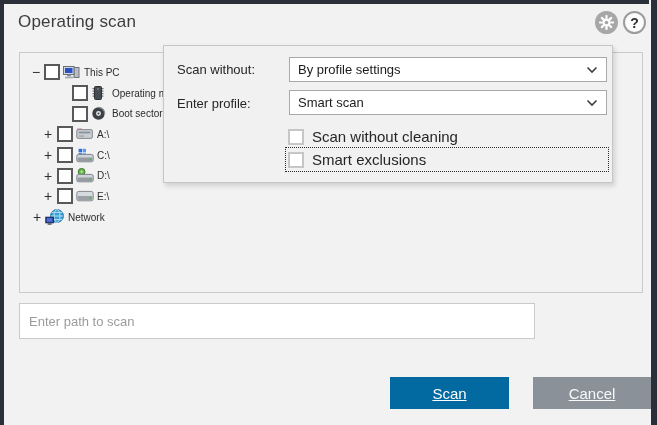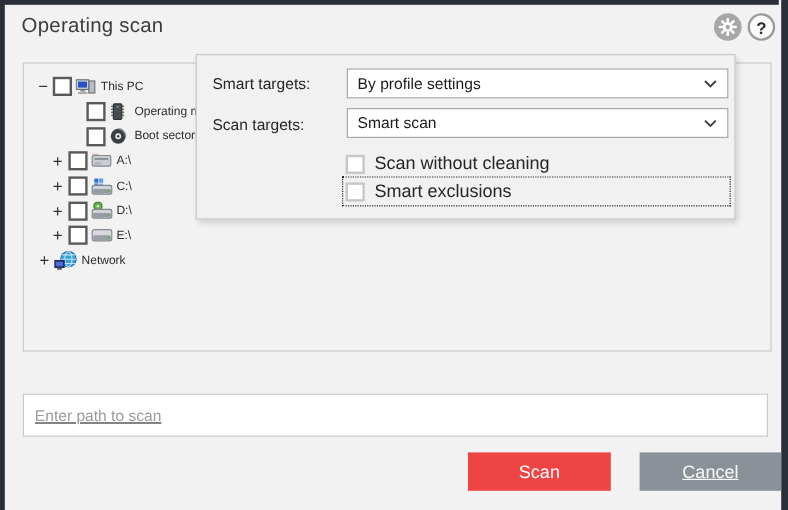--- a/index.html
+++ b/index.html
@@ -33,22 +33,22 @@
   .popup{position:absolute;left:163px;top:45px;width:450px;height:138px;background:#f1f1f2;
          border:1px solid #c6c6c6;box-shadow:2px 3px 5px rgba(0,0,0,.14);}
   .p-label{position:absolute;left:13px;font-size:13px;color:#262626;}
   .p-select{position:absolute;left:125px;width:318px;height:25px;background:#fff;border:1px solid #a8a8a8;
             display:flex;align-items:center;padding:4px 8px;font-size:13px;color:#1c1c1c;cursor:pointer;}
   .p-select .chev{margin-left:auto;display:flex;}
   .opt-row{position:absolute;left:121px;display:flex;align-items:center;height:25px;}
   .opt-row .cb{border:2px solid #c6c6c6;margin-left:2px;}
   .opt-label{margin-left:8px;font-size:15px;color:#262626;}
   .opt-focused{border:1px dotted #2b2b2b;width:324px;}
-  .path-input{position:absolute;left:19px;top:328px;width:621px;height:36px;border:1px solid #c9cacb;
-              background:#fff;padding:0 9px;font-size:13px;color:#333;font-family:"Liberation Sans",sans-serif;outline:none;text-decoration:underline;}
+  .path-input{position:absolute;left:19px;top:303px;width:516px;height:36px;border:1px solid #c9cacb;
+              background:#fff;padding:0 9px;font-size:13px;color:#333;font-family:"Liberation Sans",sans-serif;outline:none;}
   .path-input::placeholder{color:#9b9b9b;}
   .btn{position:absolute;top:377px;height:32px;display:flex;align-items:center;justify-content:center;
        font-size:15px;cursor:pointer;user-select:none;}
   .btn-scan{left:390px;width:119px;color:#fdfdfe;}
   .btn-cancel{left:533px;width:118px;color:#f7f8f8;}
 </style>
 </head>
 <body>
 
 <div class="win">
@@ -198,31 +198,31 @@
               <rect x="1.8" y="9.2" width="5.6" height="3.6" fill="#4f6fd4"></rect>
               <rect x="2.6" y="14.2" width="4" height="1.6" fill="#5a5f65"></rect>
             </svg>
           </span>
           <span class="tree-label">Network</span>
         </div>
       </div>
   </div>
 
   <div class="popup">
-    <div class="p-label" style="top:16px;">Smart targets:</div>
+    <div class="p-label" style="top:16px;">Scan without:</div>
     <div class="p-select" style="top:11px;">
       <span>By profile settings</span>
       <span class="chev">
         <svg width="12" height="8" viewBox="0 0 12 8">
             <polyline points="1.5,1.5 6,6 10.5,1.5" fill="none" stroke="#3f3f3f" stroke-width="1.6"></polyline>
           </svg>
       </span>
     </div>
 
-    <div class="p-label" style="top:50px;">Scan targets:</div>
+    <div class="p-label" style="top:50px;">Enter profile:</div>
     <div class="p-select" style="top:44px;">
       <span>Smart scan</span>
       <span class="chev">
         <svg width="12" height="8" viewBox="0 0 12 8">
             <polyline points="1.5,1.5 6,6 10.5,1.5" fill="none" stroke="#3f3f3f" stroke-width="1.6"></polyline>
           </svg>
       </span>
     </div>
 
     <div class="opt-row" style="top:78px;left:122px;">
@@ -230,15 +230,15 @@
       <span class="opt-label">Scan without cleaning</span>
     </div>
     <div class="opt-row opt-focused" style="top:101px;">
       <div class="cb"></div>
       <span class="opt-label">Smart exclusions</span>
     </div>
   </div>
 
   <input class="path-input" placeholder="Enter path to scan" style="">
 
-  <div class="btn btn-scan" style="background: #ef4444;">Scan</div>
+  <div class="btn btn-scan" style="background: #0369a1; text-decoration: underline;">Scan</div>
   <div class="btn btn-cancel" style="background: rgb(139, 145, 152); text-decoration: underline;">Cancel</div>
 </div>
 
 </body></html>

